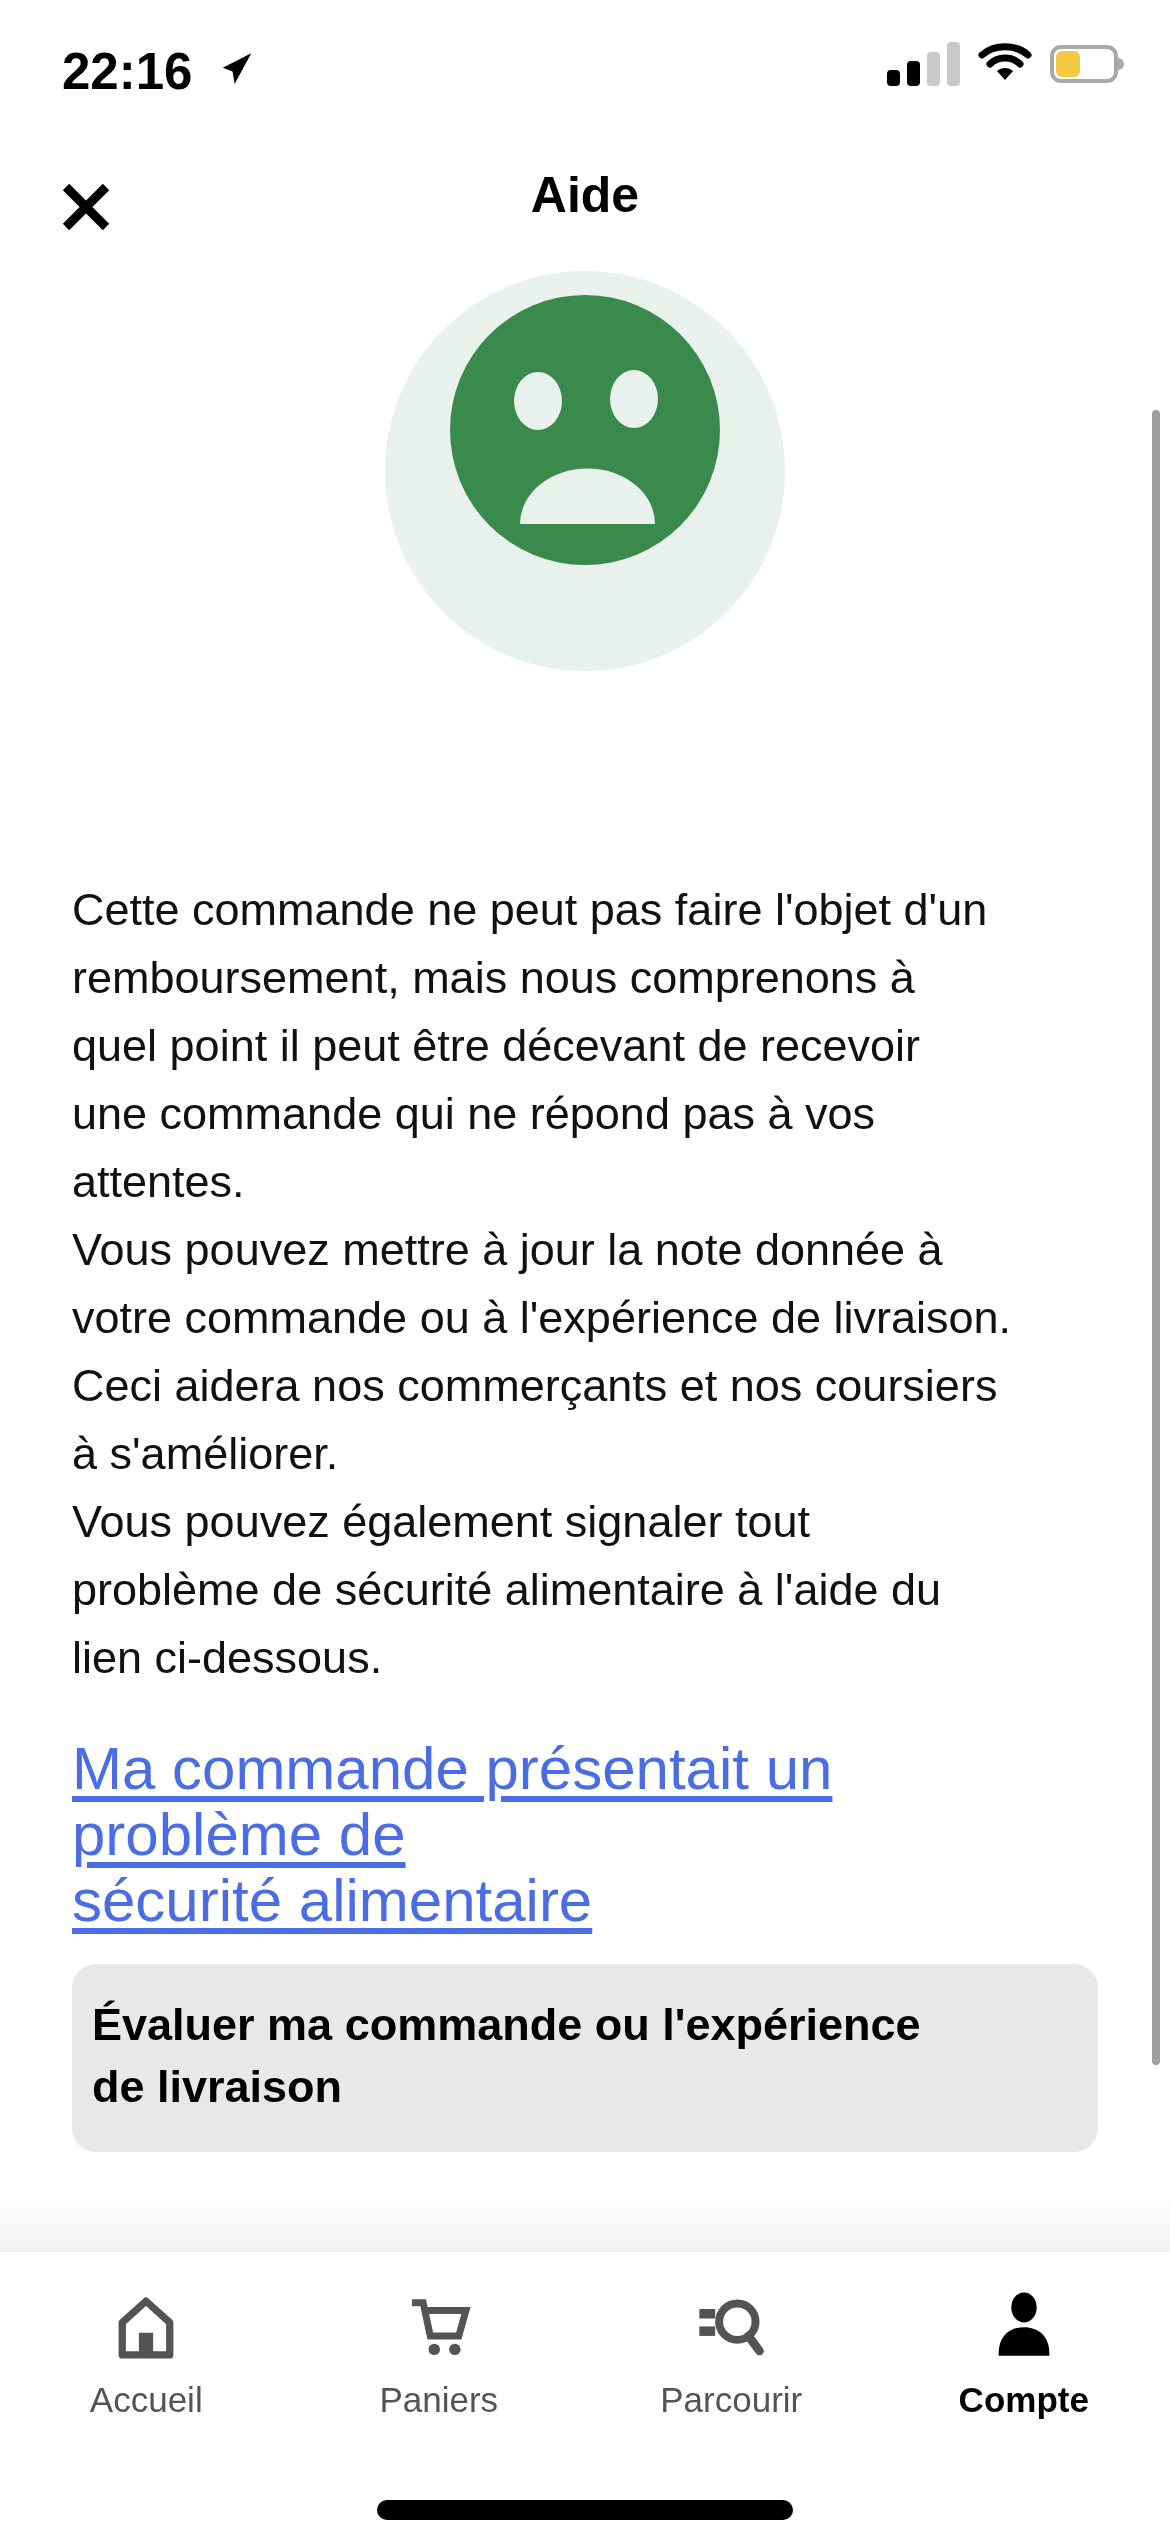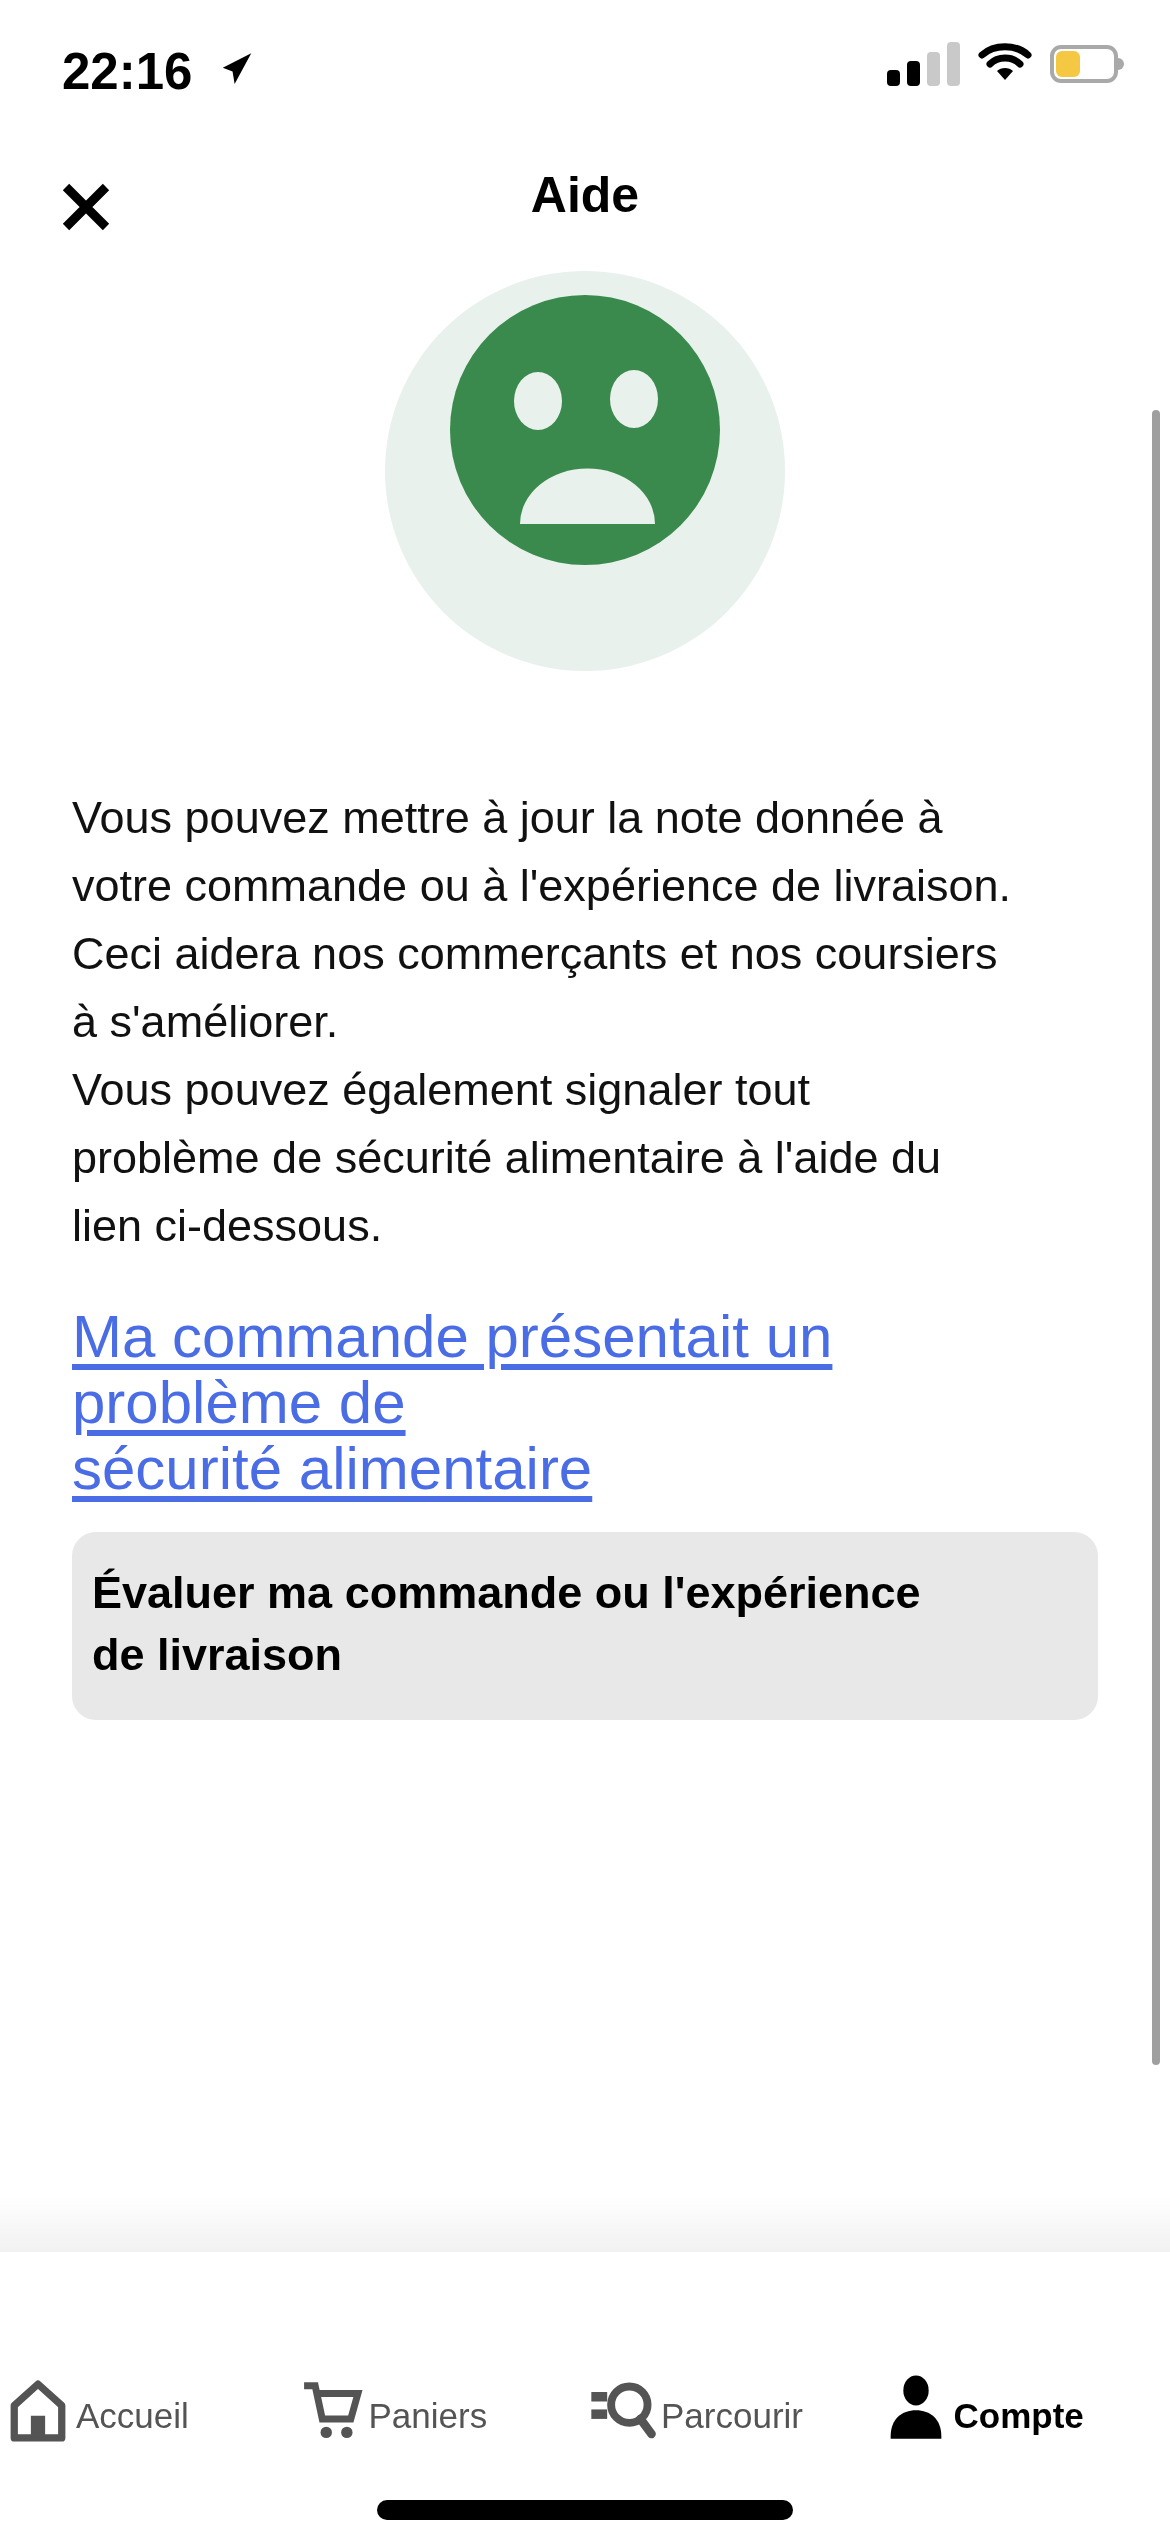--- a/index.html
+++ b/index.html
@@ -43,21 +43,21 @@
   .big-btn { display:block; width:1026px; margin-top:30px; background:#e8e8e8; border:none; border-radius:24px; padding:30px 20px 34px 20px; cursor:pointer; }
   .big-btn span { font-size:45px; line-height:62px; font-weight:700; color:#000; white-space:pre-line; display:block; text-align:left; }
 
   
   .scrollbar { position:absolute; right:10px; top:410px; width:8px; height:1655px; border-radius:4px; background:#9f9f9f; }
 
   
   .scroll-fade { position:absolute; left:0; right:0; top:2196px; height:56px;
      background:linear-gradient(to bottom, rgba(243,243,243,0) 0%, #f1f1f1 100%); }
   .tabbar { position:absolute; left:0; right:0; top:2252px; height:280px; background:#fff; display:flex; }
-  .tab { flex:1; display:flex; flex-direction:row; align-items:center; padding-top:34px; background:none; border:none; cursor:pointer;text-align:center; }
+  .tab { flex:1; display:flex; flex-direction:column; align-items:center; padding-top:34px; background:none; border:none; cursor:pointer;text-align:center; }
   .tab .ticon { height:80px; display:flex; align-items:flex-end; justify-content:center; }
   .tab .tlabel { margin-top:14px; font-size:35px; line-height:40px; color:#545454; font-weight:400; }
   .tab.active .tlabel { color:#000; font-weight:700; }
 
   .home-indicator { position:absolute; left:377px; top:2500px; width:416px; height:20px; border-radius:10px; background:#000; }
 </style>
 </head>
 <body>
 
 <div class="page">
@@ -106,20 +106,25 @@
   <div class="hero-face">
     <svg width="270" height="270" viewBox="0 0 270 270">
       <circle cx="135" cy="135" r="135" fill="#3a8a4d"></circle>
       <ellipse cx="88" cy="106" rx="24" ry="29" fill="#e8f1eb"></ellipse>
       <ellipse cx="184" cy="104" rx="24" ry="29" fill="#e8f1eb"></ellipse>
       <path d="M70 229 A 67 55 0 0 1 205 229 Z" fill="#e8f1eb"></path>
     </svg>
   </div>
 
   <div class="content">
+    <div class="para p1">Cette commande ne peut pas faire l'objet d'un
+remboursement, mais nous comprenons à
+quel point il peut être décevant de recevoir
+une commande qui ne répond pas à vos
+attentes.</div>
     <div class="para p2">Vous pouvez mettre à jour la note donnée à
 votre commande ou à l'expérience de livraison.
 Ceci aidera nos commerçants et nos coursiers
 à s'améliorer.
 Vous pouvez également signaler tout
 problème de sécurité alimentaire à l'aide du
 lien ci-dessous.</div>
     <a class="link">Ma commande présentait un problème de
 sécurité alimentaire</a>
     <button class="big-btn">

